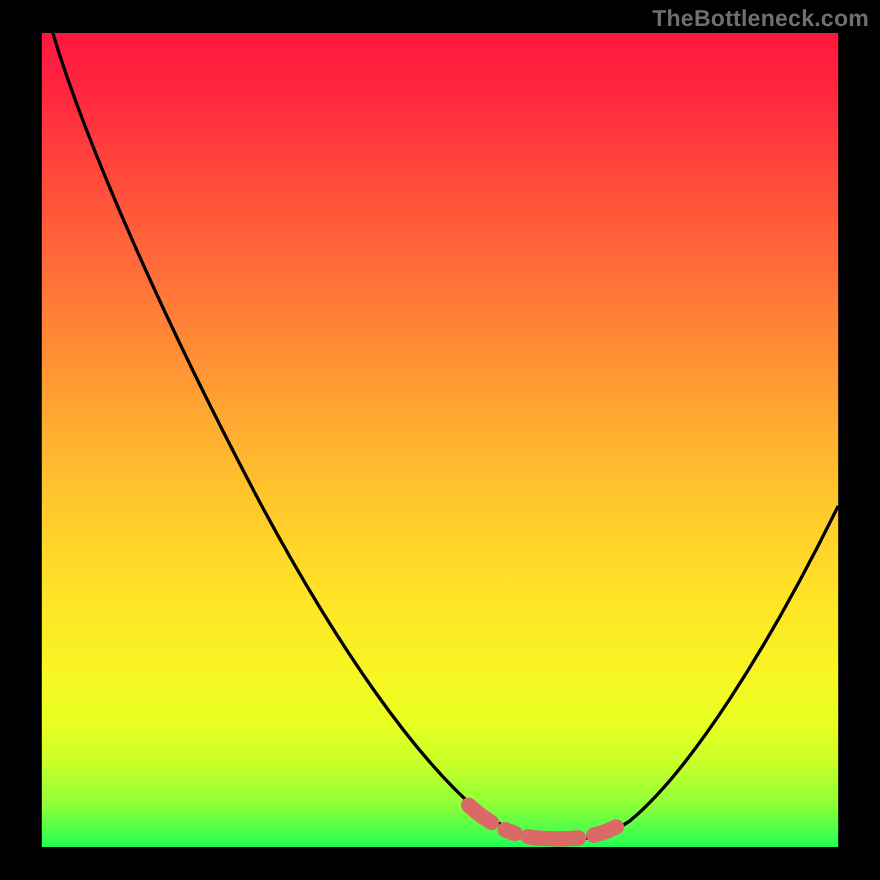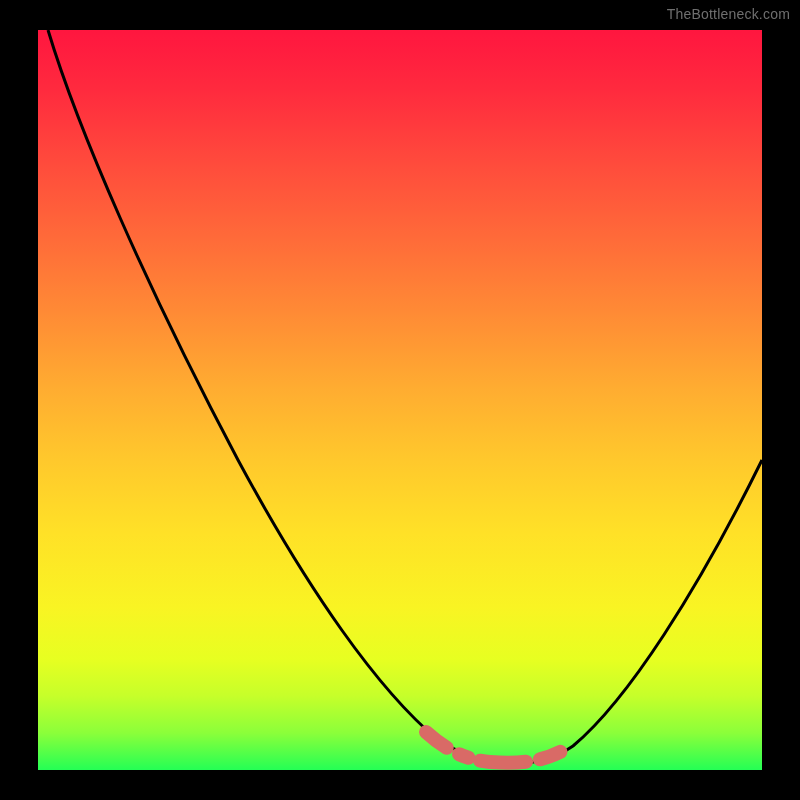--- a/index.html
+++ b/index.html
@@ -41,22 +41,22 @@
       #c6ff2a 90%,
       #8bff3a 95%,
       #24ff55 100%
     );
   }
   .watermark {
     position: absolute;
     top: 6px;
     right: 10px;
     color: #6f6f6f;
-    font-size: 14px;
-    font-weight: 400;
+    font-size: 21px;
+    font-weight: 700;
     letter-spacing: 0.2px;
     user-select: none;
   }
   svg.curve {
     position: absolute;
     left: 0;
     top: 0;
     width: 724px;
     height: 740px;
     overflow: visible;

